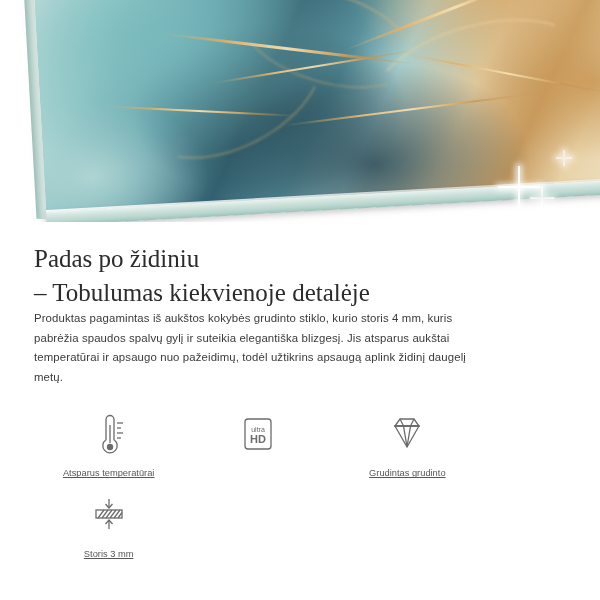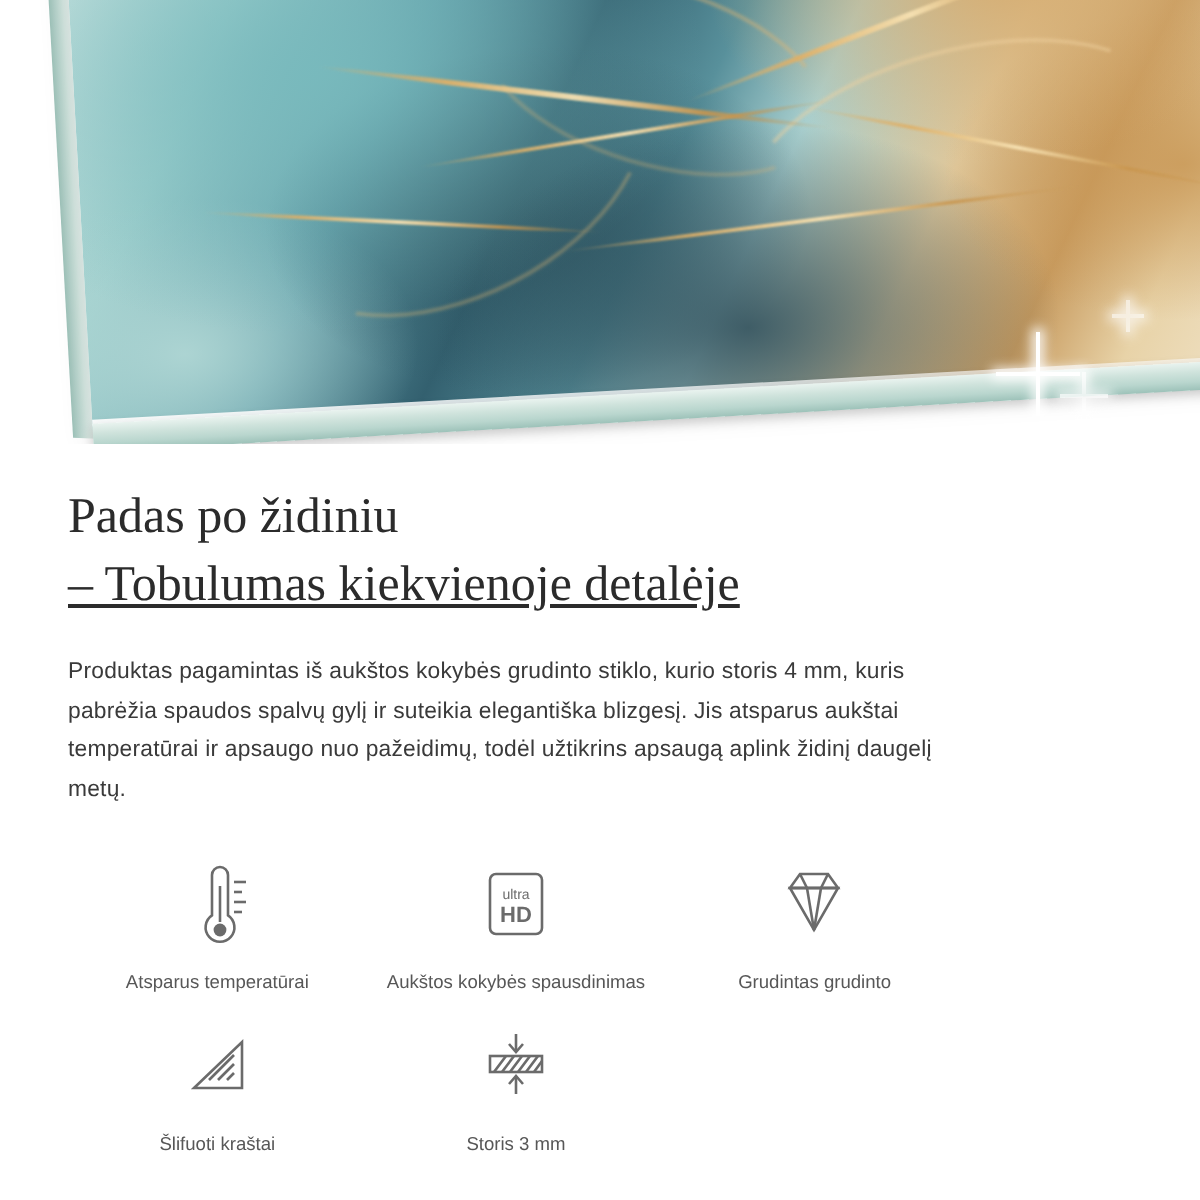--- a/index.html
+++ b/index.html
@@ -123,23 +123,22 @@
   
   .content { padding: 0 34px; }
   .headline {
     margin-top: 20px;
     font-family: "Liberation Serif", serif;
     font-size: 25px;
     line-height: 1.34;
     color: #2b2b2b;
     font-weight: 400;
   }
-  .headline .l2 { display: block; text-decoration: underline; }
+  .headline .l2 { display: block; }
   .body-copy {
-    margin-top: 18px;
     font-size: 11.4px;
     line-height: 1.72;
     color: #3a3a3a;
     letter-spacing: 0.01em;
     max-width: 540px;
   }
 
   
   .features {
     margin-top: 26px;
@@ -159,20 +158,21 @@
     display: flex;
     justify-content: center;
     color: #6b6b6b;
   }
   .feature-label {
     margin-top: 8px;
     font-size: 9.3px;
     color: #575757;
     text-align: center;
     line-height: 1.3;
+    text-decoration: underline;
   }
   svg { display: block; }
 </style>
 </head>
 <body>
 
 <div class="page">
 
   <div class="hero">
     <div class="panel-wrap">
@@ -224,50 +224,38 @@
       </div>
 
       <div class="feature">
         <span class="feature-icon">
           <svg width="42" height="44" viewBox="0 0 42 44">
             <rect x="8" y="6" width="26" height="30" rx="3" fill="none" stroke="#6b6b6b" stroke-width="1.3"></rect>
             <text x="21" y="18.5" text-anchor="middle" font-family="Liberation Sans, sans-serif" font-size="7" fill="#6b6b6b">ultra</text>
             <text x="21" y="30" text-anchor="middle" font-family="Liberation Sans, sans-serif" font-size="11" font-weight="bold" fill="#6b6b6b">HD</text>
           </svg>
         </span>
-        <span class="feature-label">Aukštos kokybės spausdinimas</span>
       </div>
 
 
       <div class="feature">
         <span class="feature-icon">
           <svg width="44" height="42" viewBox="0 0 44 42" fill="none" stroke="#6b6b6b" stroke-width="1.3">
             <path d="M10 13 L22 34 L34 13 z"></path>
             <path d="M10 13 L15 6 h14 l5 7 z"></path>
             <line x1="15" y1="6" x2="18.5" y2="13"></line>
             <line x1="29" y1="6" x2="25.5" y2="13"></line>
             <line x1="18.5" y1="13" x2="22" y2="34"></line>
             <line x1="25.5" y1="13" x2="22" y2="34"></line>
             <line x1="10" y1="13" x2="34" y2="13"></line>
           </svg>
         </span>
         <span class="feature-label">Grudintas grudinto</span>
       </div>
 
-      <div class="feature">
-        <span class="feature-icon">
-          <svg width="44" height="42" viewBox="0 0 44 42" fill="none" stroke="#6b6b6b" stroke-width="1.3">
-            <path d="M10 32 L34 32 L34 9 z"></path>
-            <line x1="17.5" y1="28" x2="30" y2="15.5"></line>
-            <line x1="22" y1="28" x2="30" y2="20"></line>
-            <line x1="26.5" y1="28" x2="30" y2="24.5"></line>
-          </svg>
-        </span>
-        <span class="feature-label">Šlifuoti kraštai</span>
-      </div>
 
       <div class="feature">
         <span class="feature-icon">
           <svg width="44" height="42" viewBox="0 0 44 42" fill="none" stroke="#6b6b6b" stroke-width="1.3">
             <line x1="22" y1="5" x2="22" y2="13"></line>
             <polyline points="18.5,10 22,14 25.5,10"></polyline>
             <rect x="9" y="16" width="26" height="8" fill="none"></rect>
             <line x1="11" y1="24" x2="17" y2="16"></line>
             <line x1="15" y1="24" x2="21" y2="16"></line>
             <line x1="19" y1="24" x2="25" y2="16"></line>

